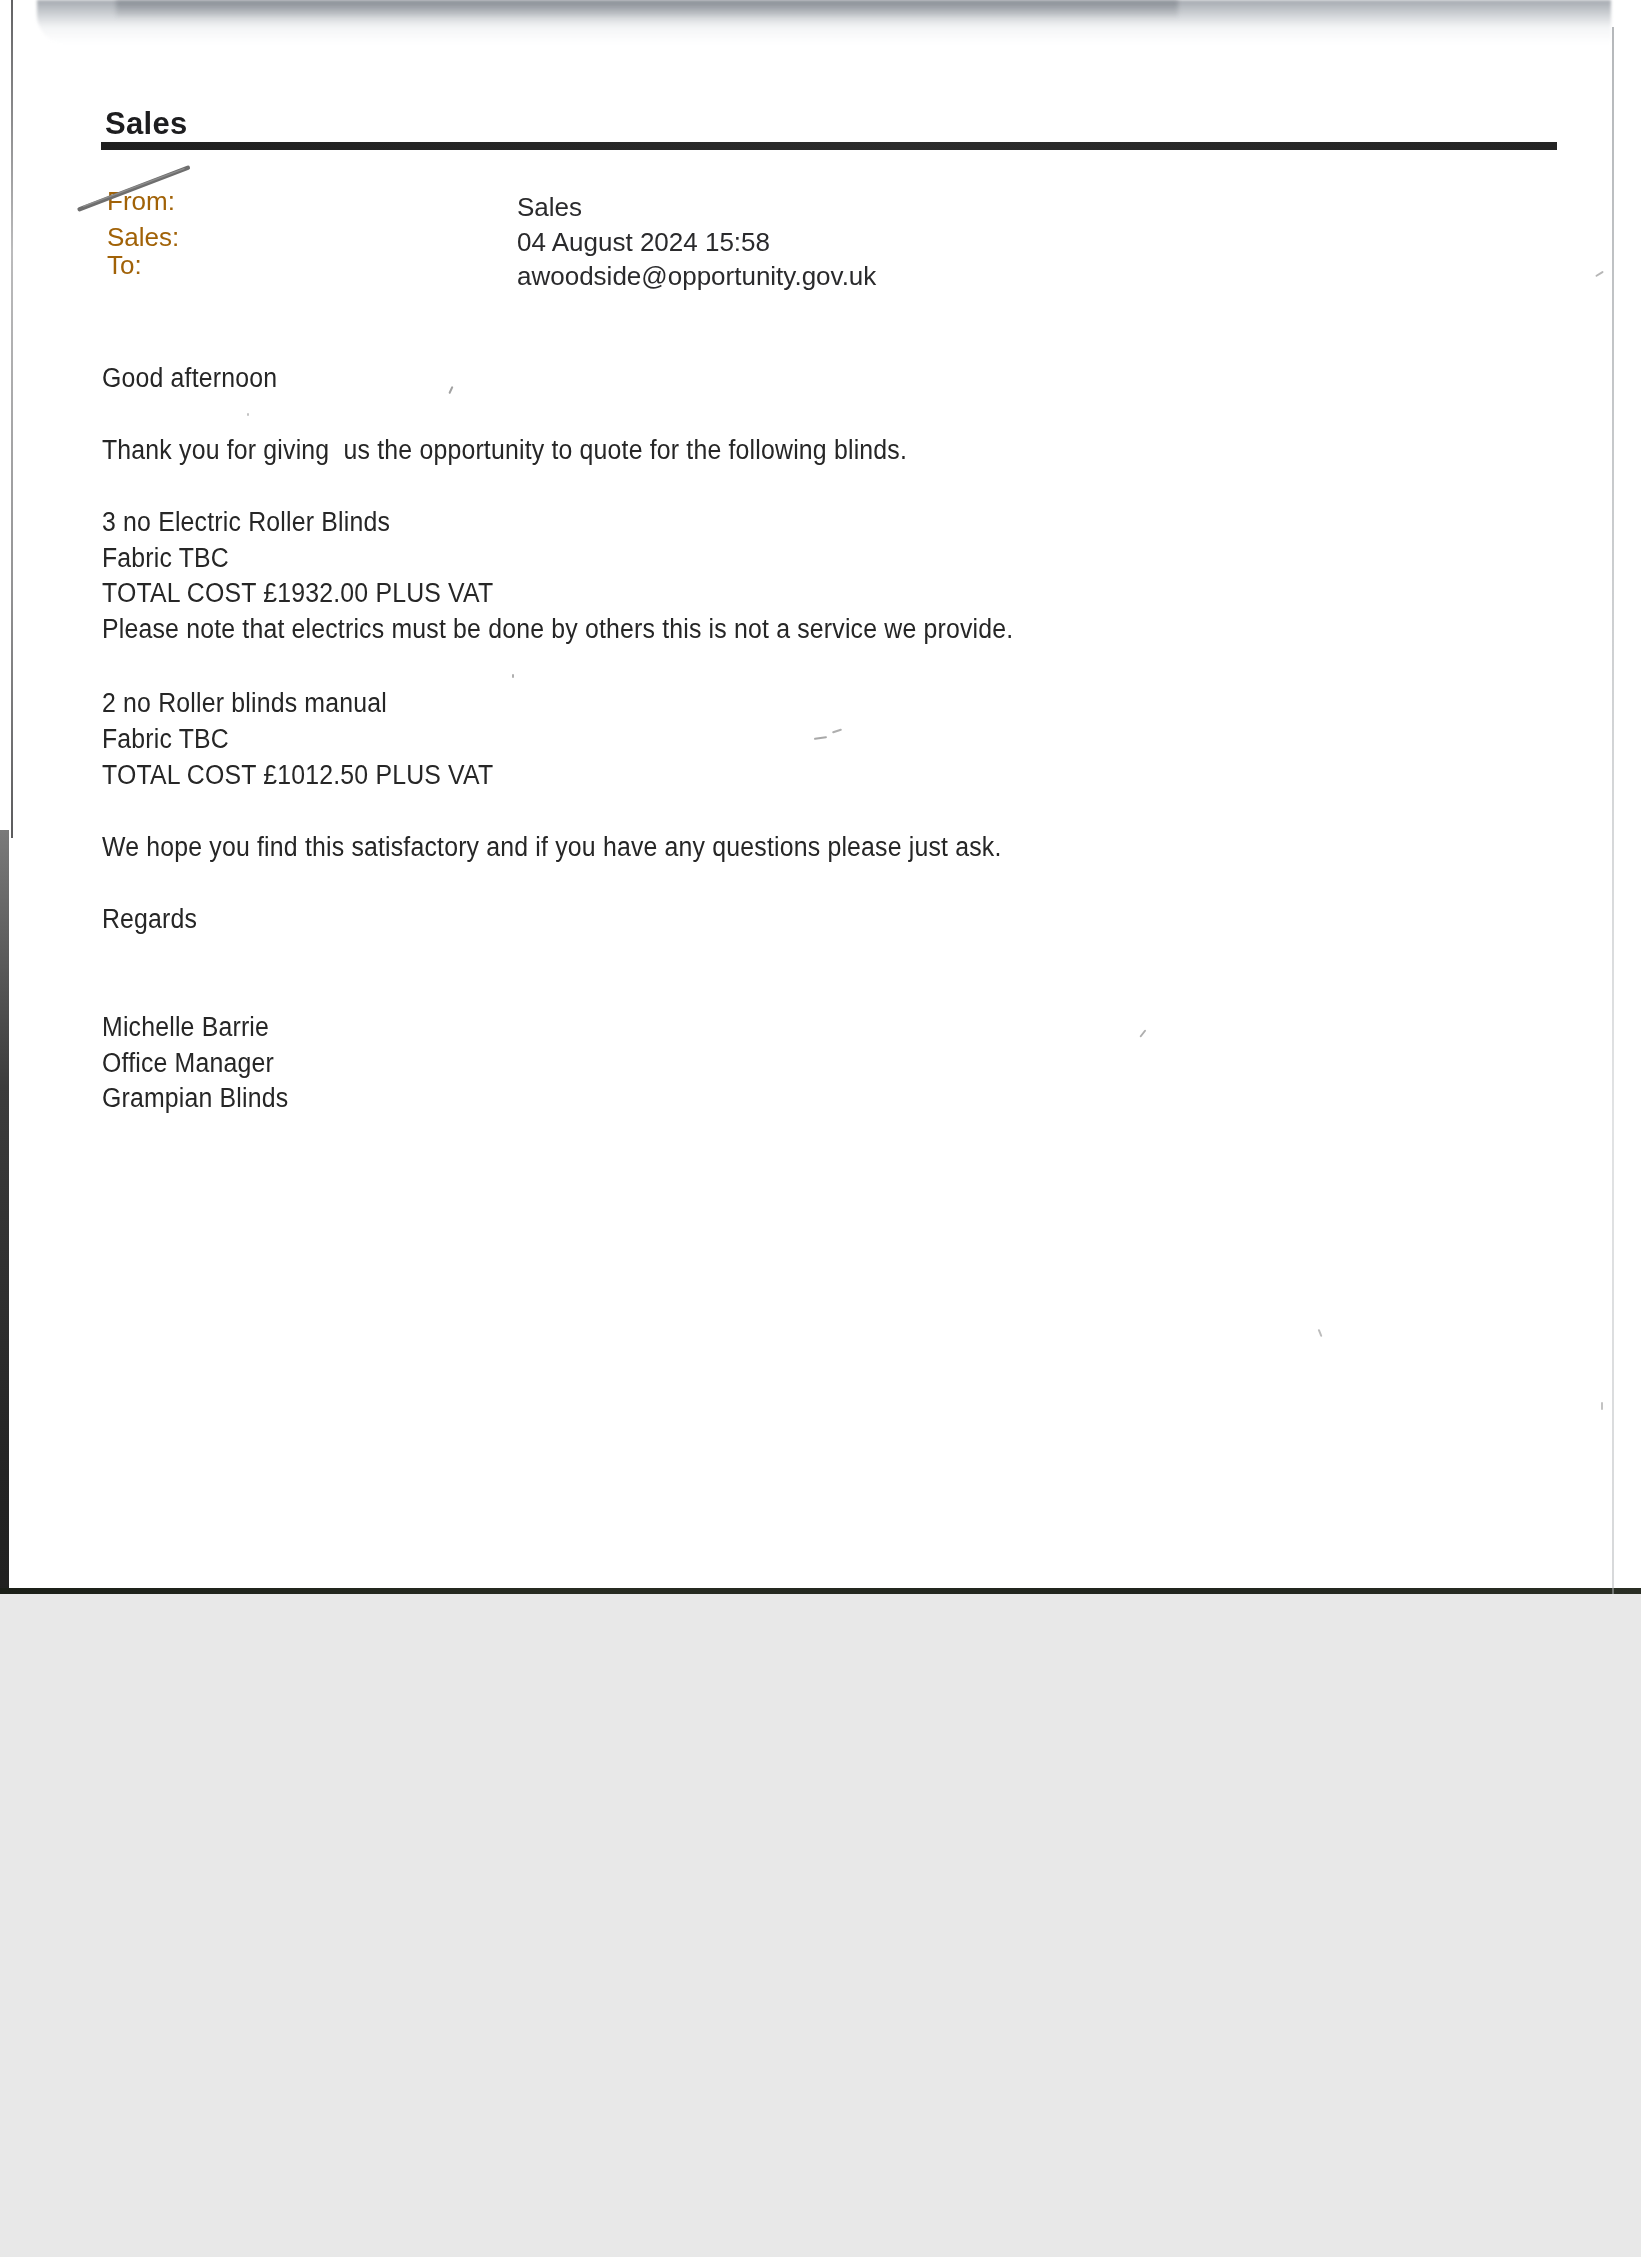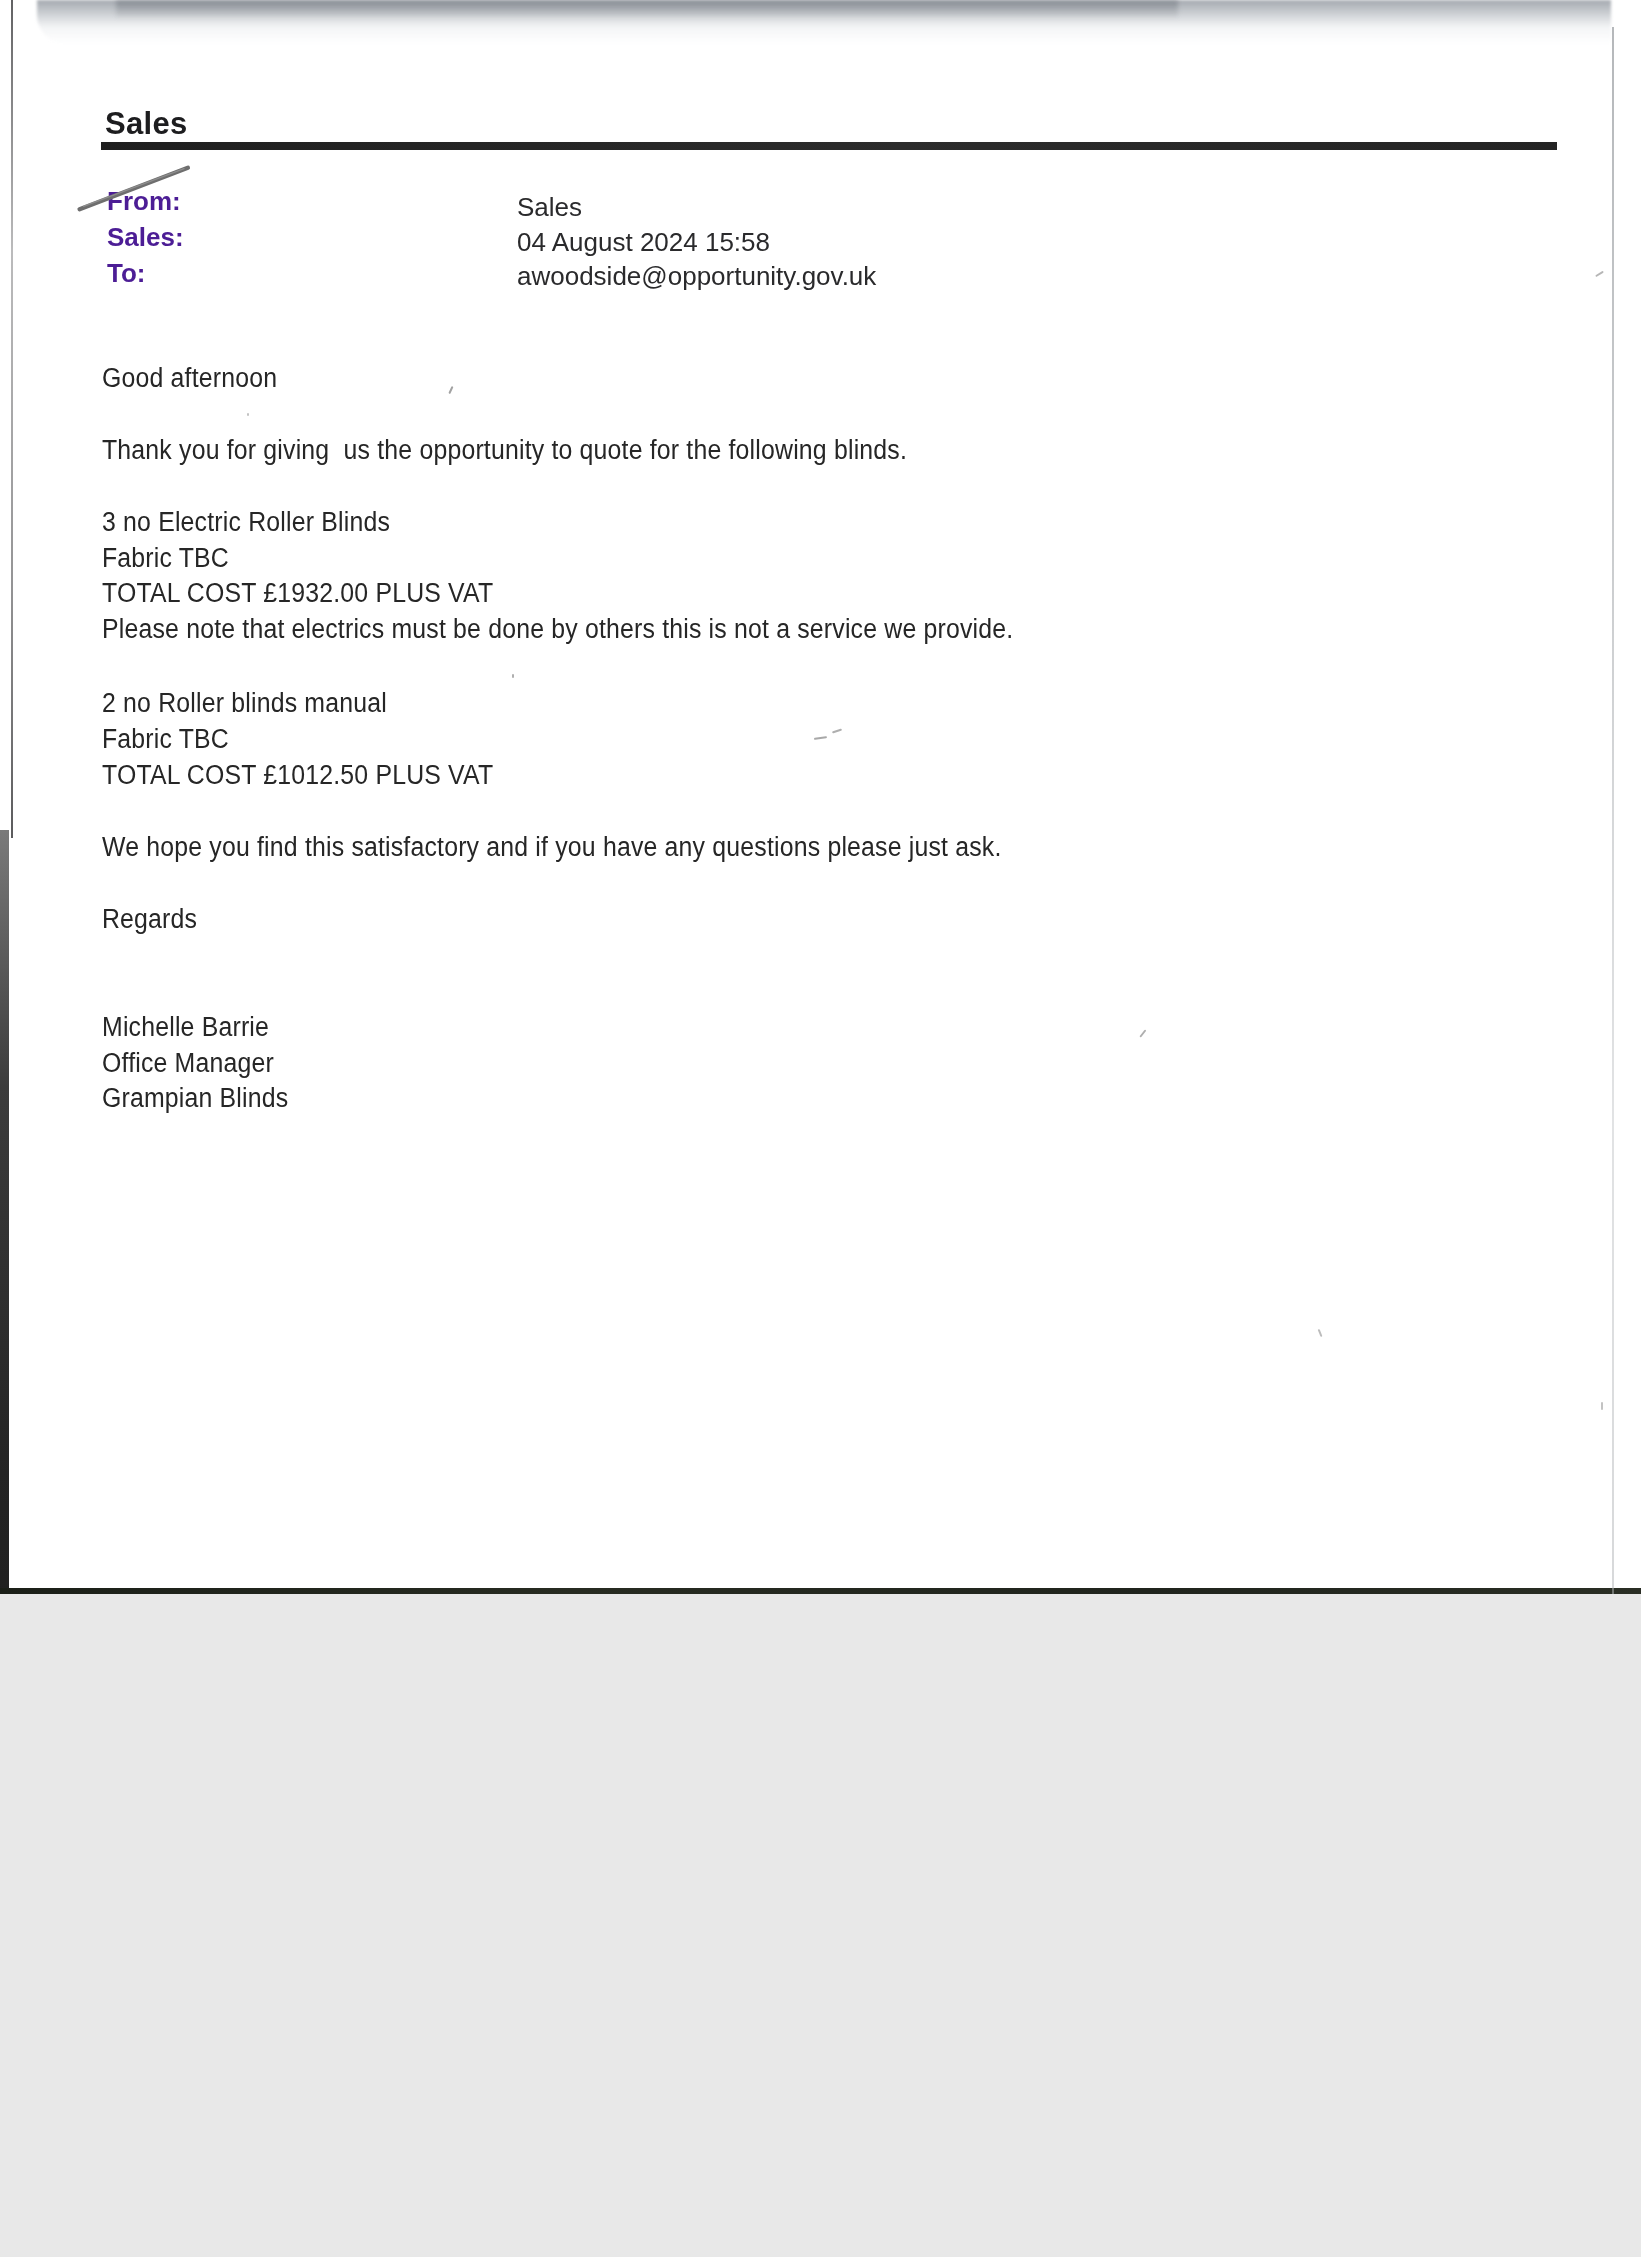--- a/index.html
+++ b/index.html
@@ -44,21 +44,21 @@
     position:absolute;left:105px;top:106px;
     font-size:31px;font-weight:bold;color:#1d1d1f;
     letter-spacing:0.3px;
   }
   .title-rule{
     position:absolute;left:101px;top:142px;width:1456px;height:7.7px;
     background:linear-gradient(90deg,#1f1f1f 0%,#2c2c2c 55%,#242424 100%);
   }
   .field-label{
     position:absolute;left:107px;
-    font-size:26px;font-weight:bold;color:#4c1d95;
+    font-size:26px;font-weight:normal;color:#a16207;
   }
   .field-value{
     position:absolute;left:517px;
     font-size:26px;color:#2a2a2c;
   }
   .pen-strike{position:absolute;left:68px;top:157px;width:145px;height:60px;}
   
   .bodyline{
     position:absolute;left:102px;
     font-size:27px;color:#262626;
@@ -86,21 +86,21 @@
   <div class="scan-right-edge-line"></div>
 
   <div class="doc-title">Sales</div>
   <div class="title-rule"></div>
 
   <div>
     <div class="field-label" style="top:186px">From:</div>
     <div class="field-value" style="top:192px">Sales</div>
     <div class="field-label" style="top:222px">Sales:</div>
     <div class="field-value" style="top:227px">04 August 2024 15:58</div>
-    <div class="field-label" style="top:258px">To:</div>
+    <div class="field-label" style="top:250px">To:</div>
     <div class="field-value" style="top:261px">awoodside@opportunity.gov.uk</div>
   </div>
 
   <svg class="pen-strike" viewBox="0 0 150 62">
     <line x1="12" y1="54" x2="124" y2="11" stroke="#6e6e6e" stroke-width="4.5" stroke-linecap="round"></line>
     <line x1="16" y1="51" x2="120" y2="12" stroke="#9a9a9a" stroke-width="1.5" stroke-linecap="round" opacity="0.7"></line>
   </svg>
 
   <div class="bodyline" style="top:363px">Good afternoon</div>
   <div class="bodyline" style="top:435px">Thank you for giving  us the opportunity to quote for the following blinds.</div>

